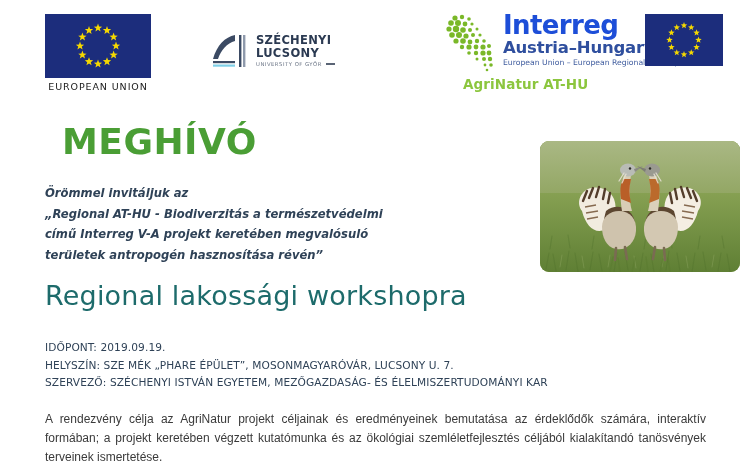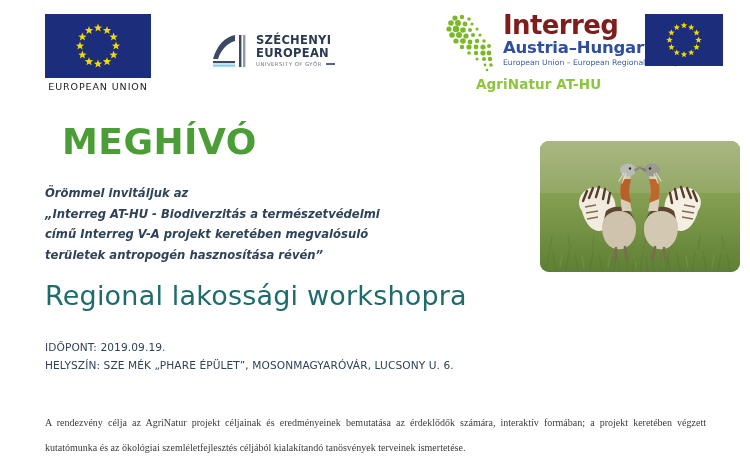--- a/index.html
+++ b/index.html
@@ -108,21 +108,21 @@
     height: 62px;
     position: relative;
     flex: none;
     margin-right: 4px;
   }
   .interreg-words { flex: none; }
   .interreg-title {
     font-family: "DejaVu Sans", sans-serif;
     font-size: 26px;
     font-weight: bold;
-    color: #7f1d1d;
+    color: #1d4ed8;
     line-height: 27px;
     letter-spacing: -0.6px;
   }
   .interreg-sub {
     font-family: "DejaVu Sans", sans-serif;
     font-size: 16.5px;
     font-weight: bold;
     color: #2f4f9e;
     line-height: 18px;
     letter-spacing: -0.2px;
@@ -142,21 +142,21 @@
     height: 52px;
     background: #1c2d7c;
   }
   .interreg-flag .eu-stars { width: 78px; height: 52px; }
   .interreg-tag {
     font-family: "DejaVu Sans", sans-serif;
     font-size: 13.5px;
     font-weight: bold;
     color: #8cc63e;
     margin-top: 2px;
-    margin-left: 33px;
+    margin-left: 20px;
     letter-spacing: 0.1px;
   }
 
   
   .meghivo {
     position: absolute;
     left: 62px; top: 122px;
     font-family: "DejaVu Sans", sans-serif;
     font-size: 36px;
     font-weight: bold;
@@ -212,24 +212,24 @@
     line-height: 17.5px;
     letter-spacing: 0.1px;
   }
   .details div { white-space: nowrap; }
 
   
   .body-par {
     position: absolute;
     left: 45px; top: 410px;
     width: 661px;
-    font-family: Liberation Serif, serif;
-    font-size: 10px;
+    font-family: Liberation Sans, sans-serif;
+    font-size: 12px;
     color: #3a3a3a;
-    line-height: 25px;
+    line-height: 19px;
     text-align: justify;
   }
 </style>
 </head>
 <body>
 
 <div class="logo-bar">
 
   <div class="eu-logo">
     <div class="eu-flag">
@@ -260,21 +260,21 @@
       <svg width="38" height="36" viewBox="0 0 38 36">
         <path d="M2 26 C6 12 14 4 24 2 L24 8 C16 10 10 17 7 26 Z" fill="#3b4a63"></path>
         <rect x="2" y="28" width="22" height="2.2" fill="#3b4a63"></rect>
         <rect x="2" y="31.5" width="22" height="2.2" fill="#7fd0e8"></rect>
         <rect x="28" y="2" width="2.4" height="32" fill="#3b4a63"></rect>
         <rect x="32" y="2" width="2.4" height="32" fill="#8e99ab"></rect>
       </svg>
     </div>
     <div class="sze-text">
       <div class="sze-l1">SZÉCHENYI</div>
-      <div class="sze-l2">EUROPEAN</div>
+      <div class="sze-l2">LUCSONY</div>
       <div class="sze-sub"><span>UNIVERSITY OF GYŐR</span><span class="sze-dash"></span></div>
     </div>
   </div>
 
   <div class="interreg">
     <div class="interreg-row">
       <div class="interreg-dots">
         <svg width="56" height="62" viewBox="0 0 56 62" id="dotsSvg">
             <circle cx="12" cy="6" r="2.6" fill="#7ab828"></circle>
             <circle cx="19" cy="5" r="2.2" fill="#7ab828"></circle>
@@ -342,21 +342,21 @@
       </svg>
     </div>
     <div class="interreg-tag">AgriNatur AT-HU</div>
   </div>
 </div>
 
 <div class="meghivo">MEGHÍVÓ</div>
 
 <div class="invite">
   <div>Örömmel invitáljuk az</div>
-  <div>„Interreg AT-HU - Biodiverzitás a természetvédelmi</div>
+  <div>„Regional AT-HU - Biodiverzitás a természetvédelmi</div>
   <div>című Interreg V-A projekt keretében megvalósuló</div>
   <div>területek antropogén hasznosítása révén”</div>
 </div>
 
 <div class="photo">
   <svg width="200" height="131" viewBox="0 0 200 131">
     <defs>
       <linearGradient id="grassG" x1="0" y1="0" x2="0" y2="1">
         <stop offset="0%" stop-color="#9fb069"></stop>
         <stop offset="38%" stop-color="#8ca martin"></stop>
@@ -487,16 +487,17 @@
         <path d="M120 131 L123 118"></path>
         <path d="M130 131 L128 117"></path>
     </g>
   </svg>
 </div>
 
 <div class="workshop-title">Regional lakossági workshopra</div>
 
 <div class="details">
   <div>IDŐPONT: 2019.09.19.</div>
-  <div>HELYSZÍN: SZE MÉK „PHARE ÉPÜLET”, MOSONMAGYARÓVÁR, LUCSONY U. 6.</div>
+  <div>HELYSZÍN: SZE MÉK „PHARE ÉPÜLET”, MOSONMAGYARÓVÁR, LUCSONY U. 7.</div>
+  <div>SZERVEZŐ: SZÉCHENYI ISTVÁN EGYETEM, MEZŐGAZDASÁG- ÉS ÉLELMISZERTUDOMÁNYI KAR</div>
 </div>
 
 <div class="body-par">A rendezvény célja az AgriNatur projekt céljainak és eredményeinek bemutatása az érdeklődők számára, interaktív formában; a projekt keretében végzett kutatómunka és az ökológiai szemléletfejlesztés céljából kialakítandó tanösvények terveinek ismertetése.</div>
 
 </body></html>

